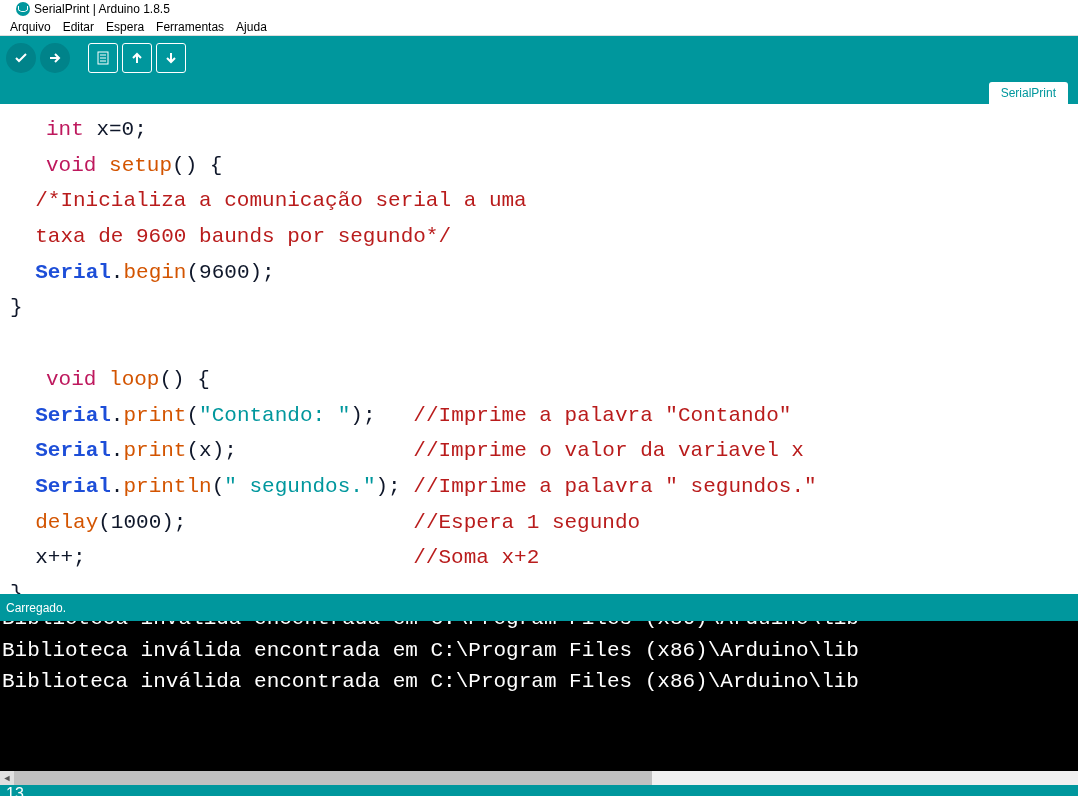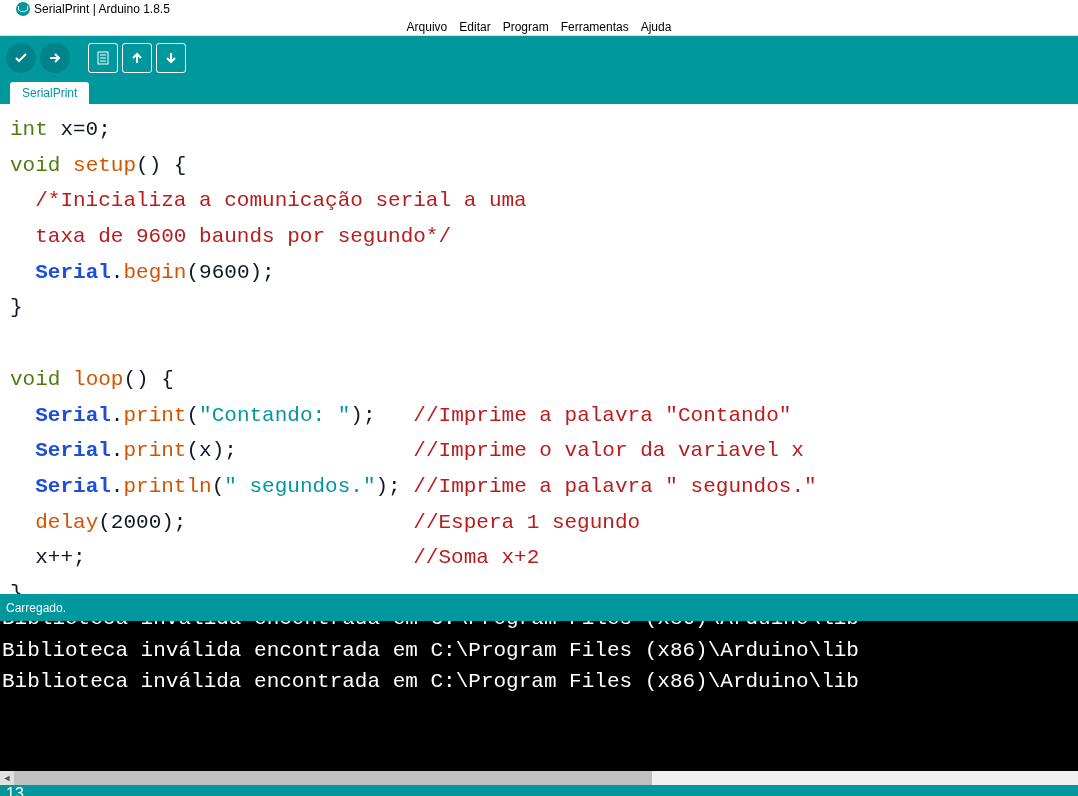--- a/index.html
+++ b/index.html
@@ -3,34 +3,34 @@
   <meta charset="utf-8">
   <style>
     * { margin: 0; padding: 0; box-sizing: border-box; }
     body { font-family: Arial, sans-serif; width: 1078px; height: 796px; background: #fff; overflow: hidden; }
     
     .titlebar { display: flex; align-items: center; padding: 1px 16px; height: 18px; background: #fff; }
     .app-icon { width: 14px; height: 14px; background: #00979d; border-radius: 50%; margin-right: 4px; display: flex; align-items: center; justify-content: center; }
     .app-icon::after { content: ""; width: 8px; height: 5px; border: 1.5px solid #fff; border-radius: 0 0 50% 50%; border-top: none; }
     .titlebar-text { font-size: 12px; color: #000; }
     
-    .menubar { display: flex; gap: 0; padding: 2px 4px; background: #fff; height: 18px; border-bottom: 1px solid #ddd; justify-content: center; }
+    .menubar { display: flex; gap: 0; padding: 2px 4px; background: #fff; height: 18px; border-bottom: 1px solid #ddd; }
     .menu-item { font-size: 12px; color: #000; padding: 0 6px; cursor: pointer; }
     
     .toolbar { background: #00979d; height: 44px; display: flex; align-items: center; padding: 0 6px; gap: 4px; }
     .tool-btn { width: 30px; height: 30px; border-radius: 50%; background: #00838a; display: flex; align-items: center; justify-content: center; cursor: pointer; }
     .tool-btn.sq { border-radius: 3px; background: transparent; border: 1px solid #fff; }
     .tool-btn svg { width: 16px; height: 16px; }
     .tool-gap { width: 10px; }
     
-    .tabbar { background: #00979d; height: 24px; display: flex; align-items: flex-end; padding: 0 10px; }
+    .tabbar { background: #00979d; height: 24px; display: flex; align-items: flex-end; padding: 0 10px; justify-content: flex-end; }
     .tab { background: #fff; padding: 4px 12px; font-size: 12px; color: #00979d; border-radius: 3px 3px 0 0; cursor: pointer; }
     
     .editor { background: #fff; height: 490px; overflow: hidden; padding: 8px 10px; font-family: "Courier New", monospace; font-size: 21px; line-height: 1.7; white-space: pre; }
-    .kw { color: #4d7c0f; }
+    .kw { color: #be185d; margin-left: 36px; }
     .type { color: #1d4ed8; font-weight: bold; }
     .func { color: #d35400; }
     .str { color: #00979d; }
     .comment { color: #b91c1c; }
     .txt { color: #0f172a; }
     
     .status-bar { background: #00979d; height: 27px; display: flex; align-items: center; padding: 0 6px; }
     .status-text { font-size: 12px; color: #fff; }
     
     .console { background: #000; height: 150px; overflow: hidden; font-family: "Courier New", monospace; font-size: 21px; color: #fff; white-space: pre; line-height: 1.5; padding: 0 2px; }
@@ -48,21 +48,21 @@
 <body>
 
 <div class="titlebar">
   <div class="app-icon"></div>
   <span class="titlebar-text">SerialPrint | Arduino 1.8.5</span>
 </div>
 
 <div class="menubar">
   <span class="menu-item">Arquivo</span>
   <span class="menu-item">Editar</span>
-  <span class="menu-item">Program</span>
+  <span class="menu-item">Espera</span>
   <span class="menu-item">Ferramentas</span>
   <span class="menu-item">Ajuda</span>
 </div>
 
 <div class="toolbar">
   <div class="tool-btn">
     <svg viewBox="0 0 16 16">
         <path d="M3 8 L6 11 L13 4" stroke="#fff" stroke-width="2" fill="none"></path>
       </svg>
   </div>
@@ -100,21 +100,21 @@
 <span class="kw">void</span><span class="func"> setup</span><span class="txt">() {</span>
 <span class="comment">  /*Inicializa a comunicação serial a uma</span>
 <span class="comment">  taxa de 9600 baunds por segundo*/</span>
 <span>  </span><span class="type">Serial</span><span class="txt">.</span><span class="func">begin</span><span class="txt">(9600);</span>
 <span class="txt">}</span>
 <span></span>
 <span class="kw">void</span><span class="func"> loop</span><span class="txt">() {</span>
 <span>  </span><span class="type">Serial</span><span class="txt">.</span><span class="func">print</span><span class="txt">(</span><span class="str">"Contando: "</span><span class="txt">);   </span><span class="comment">//Imprime a palavra "Contando"</span>
 <span>  </span><span class="type">Serial</span><span class="txt">.</span><span class="func">print</span><span class="txt">(x);              </span><span class="comment">//Imprime o valor da variavel x</span>
 <span>  </span><span class="type">Serial</span><span class="txt">.</span><span class="func">println</span><span class="txt">(</span><span class="str">" segundos."</span><span class="txt">); </span><span class="comment">//Imprime a palavra " segundos."</span>
-<span>  </span><span class="func">delay</span><span class="txt">(2000);                  </span><span class="comment">//Espera 1 segundo</span>
+<span>  </span><span class="func">delay</span><span class="txt">(1000);                  </span><span class="comment">//Espera 1 segundo</span>
 <span class="txt">  x++;                          </span><span class="comment">//Soma x+2</span>
 <span class="txt">}</span></div>
 
 <div class="status-bar">
   <span class="status-text">Carregado.</span>
 </div>
 
 <div class="console"><div class="clip"><span>Biblioteca inválida encontrada em C:\Program Files (x86)\Arduino\lib</span>
 <span>Biblioteca inválida encontrada em C:\Program Files (x86)\Arduino\lib</span>
 <span>Biblioteca inválida encontrada em C:\Program Files (x86)\Arduino\lib</span>

